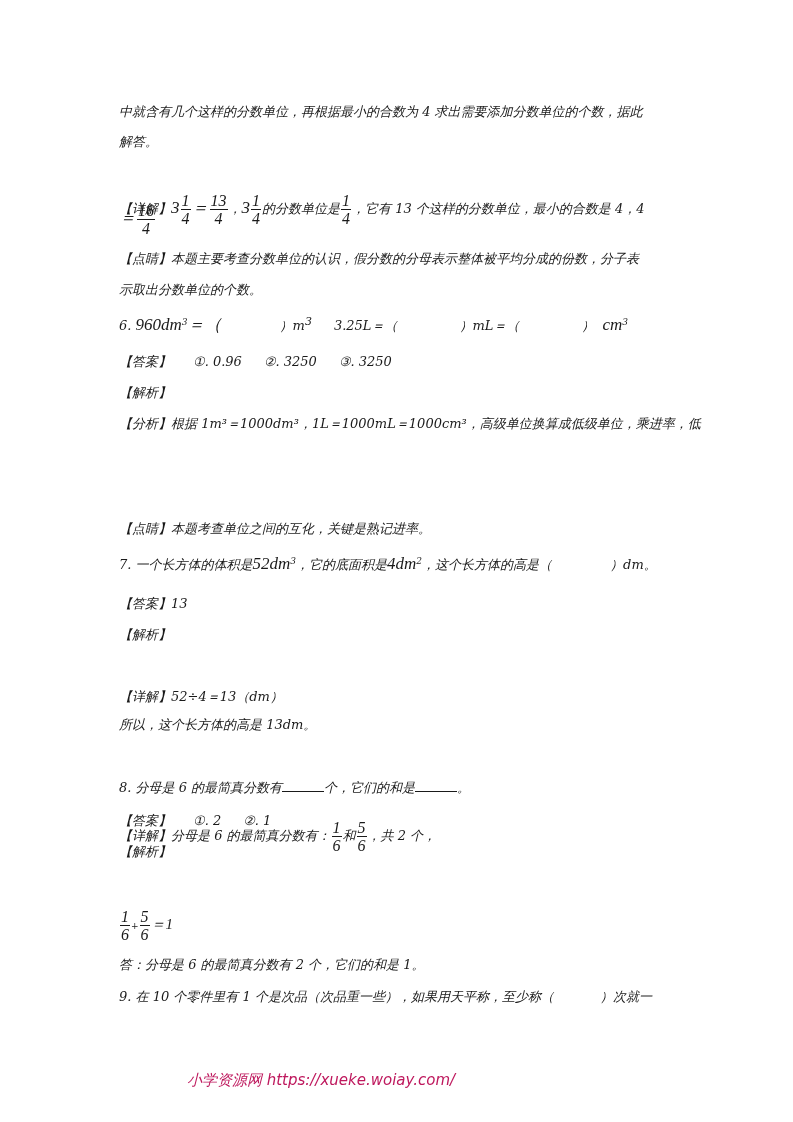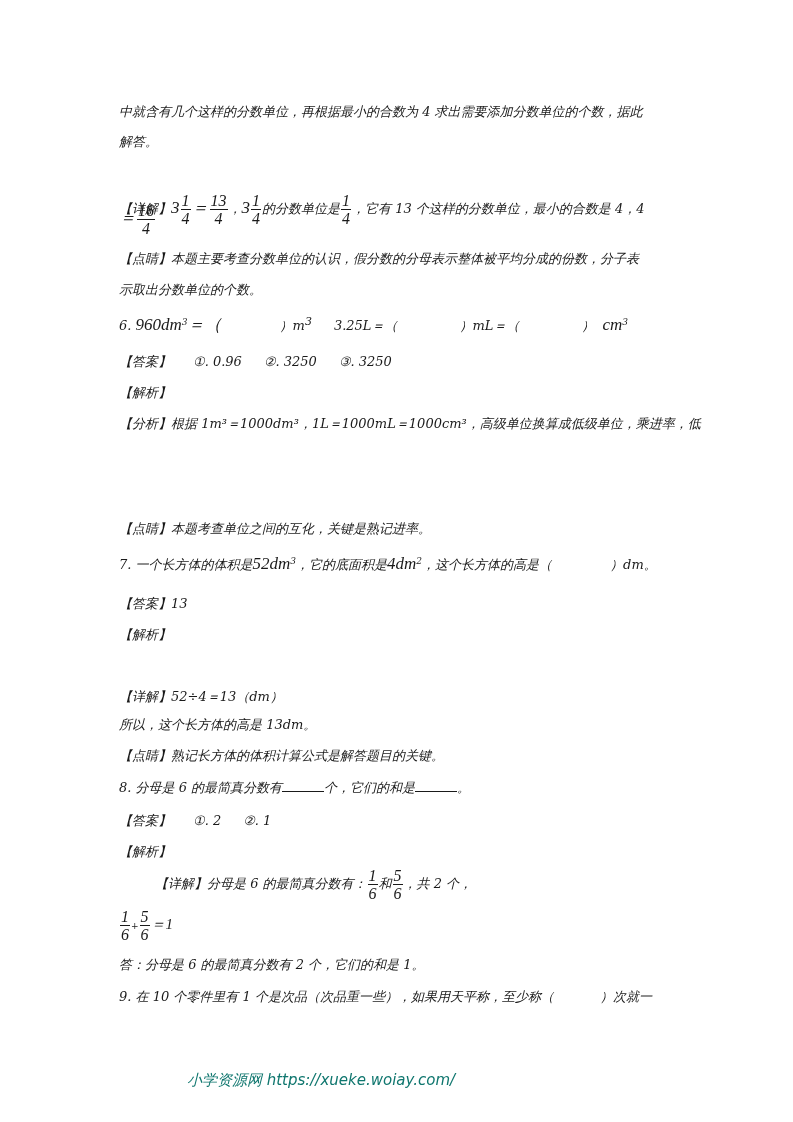--- a/index.html
+++ b/index.html
@@ -10,21 +10,21 @@
   .math { font-family: "Liberation Serif", "DejaVu Serif", serif; font-size: 17px; }
   .frac { display: inline-block; vertical-align: middle; text-align: center;
           font-family: "Liberation Serif", serif; font-size: 16px; line-height: 17px; margin: 0 1px; }
   .frac .num { display: block; border-bottom: 1px solid #1a1a1a; padding: 0 1px; }
   .frac .den { display: block; }
   .gap { display: inline-block; }
   .blank { display: inline-block; border-bottom: 1px solid #1a1a1a; width: 42px; height: 12px; }
   sup { font-size: 9px; vertical-align: super; line-height: 0; }
   .msup { font-size: 11px; }
   .footer { position: absolute; top: 1071px; left: 0; width: 642px; text-align: center;
-            font-family: "DejaVu Sans", "Liberation Sans", sans-serif; font-size: 15px; color: #0f766e; }
+            font-family: "DejaVu Sans", "Liberation Sans", sans-serif; font-size: 15px; color: #be185d; }
 </style>
 </head>
 <body>
 
 <div class="page">
 
   <div class="line" style="top:103px">中就含有几个这样的分数单位，再根据最小的合数为 4 求出需要添加分数单位的个数，据此</div>
   <div class="line" style="top:133px">解答。</div>
 
   <div class="line" style="top:162px; line-height:36px;margin-top:28px;">
@@ -54,33 +54,32 @@
   <div class="line" style="top:520px">【点睛】本题考查单位之间的互化，关键是熟记进率。</div>
 
   <div class="line" style="top:555px">
     <span>7. 一个长方体的体积是</span><span class="math">52dm</span><sup>3</sup><span>，它的底面积是</span><span class="math">4dm</span><sup>2</sup><span>，这个长方体的高是（</span><span class="gap" style="width:58px"></span><span>）dm。</span>
   </div>
 
   <div class="line" style="top:595px">【答案】13</div>
   <div class="line" style="top:626px">【解析】</div>
   <div class="line" style="top:688px">【详解】52÷4＝13（dm）</div>
   <div class="line" style="top:716px">所以，这个长方体的高是 13dm。</div>
-  <div class="line" style="top:747px">【点睛】熟记长方体的体积计算公式是解答题目的关键。</div>
 
   <div class="line" style="top:779px">
     <span>8. 分母是 6 的最简真分数有</span><span class="blank"></span><span>个，它们的和是</span><span class="blank"></span><span>。</span>
   </div>
 
   <div class="line" style="top:812px">
     <span>【答案】</span><span class="gap" style="width:22px"></span><span>①. 2</span><span class="gap" style="width:22px"></span><span>②. 1</span>
   </div>
 
   <div class="line" style="top:843px">【解析】</div>
 
-  <div class="line" style="top:866px; line-height:36px;margin-left:36px;">
+  <div class="line" style="top:818px; line-height:36px;">
     <span>【详解】分母是 6 的最简真分数有：</span><span class="frac"><span class="num">1</span><span class="den">6</span></span><span>和</span><span class="frac"><span class="num">5</span><span class="den">6</span></span><span>，共 2 个，</span>
   </div>
 
   <div class="line" style="top:906px; line-height:36px;">
     <span class="frac"><span class="num">1</span><span class="den">6</span></span><span style="font-size:9px">+</span><span class="frac"><span class="num">5</span><span class="den">6</span></span><span class="math" style="font-size:15px">＝1</span>
   </div>
 
   <div class="line" style="top:956px">答：分母是 6 的最简真分数有 2 个，它们的和是 1。</div>
 
   <div class="line" style="top:988px">

